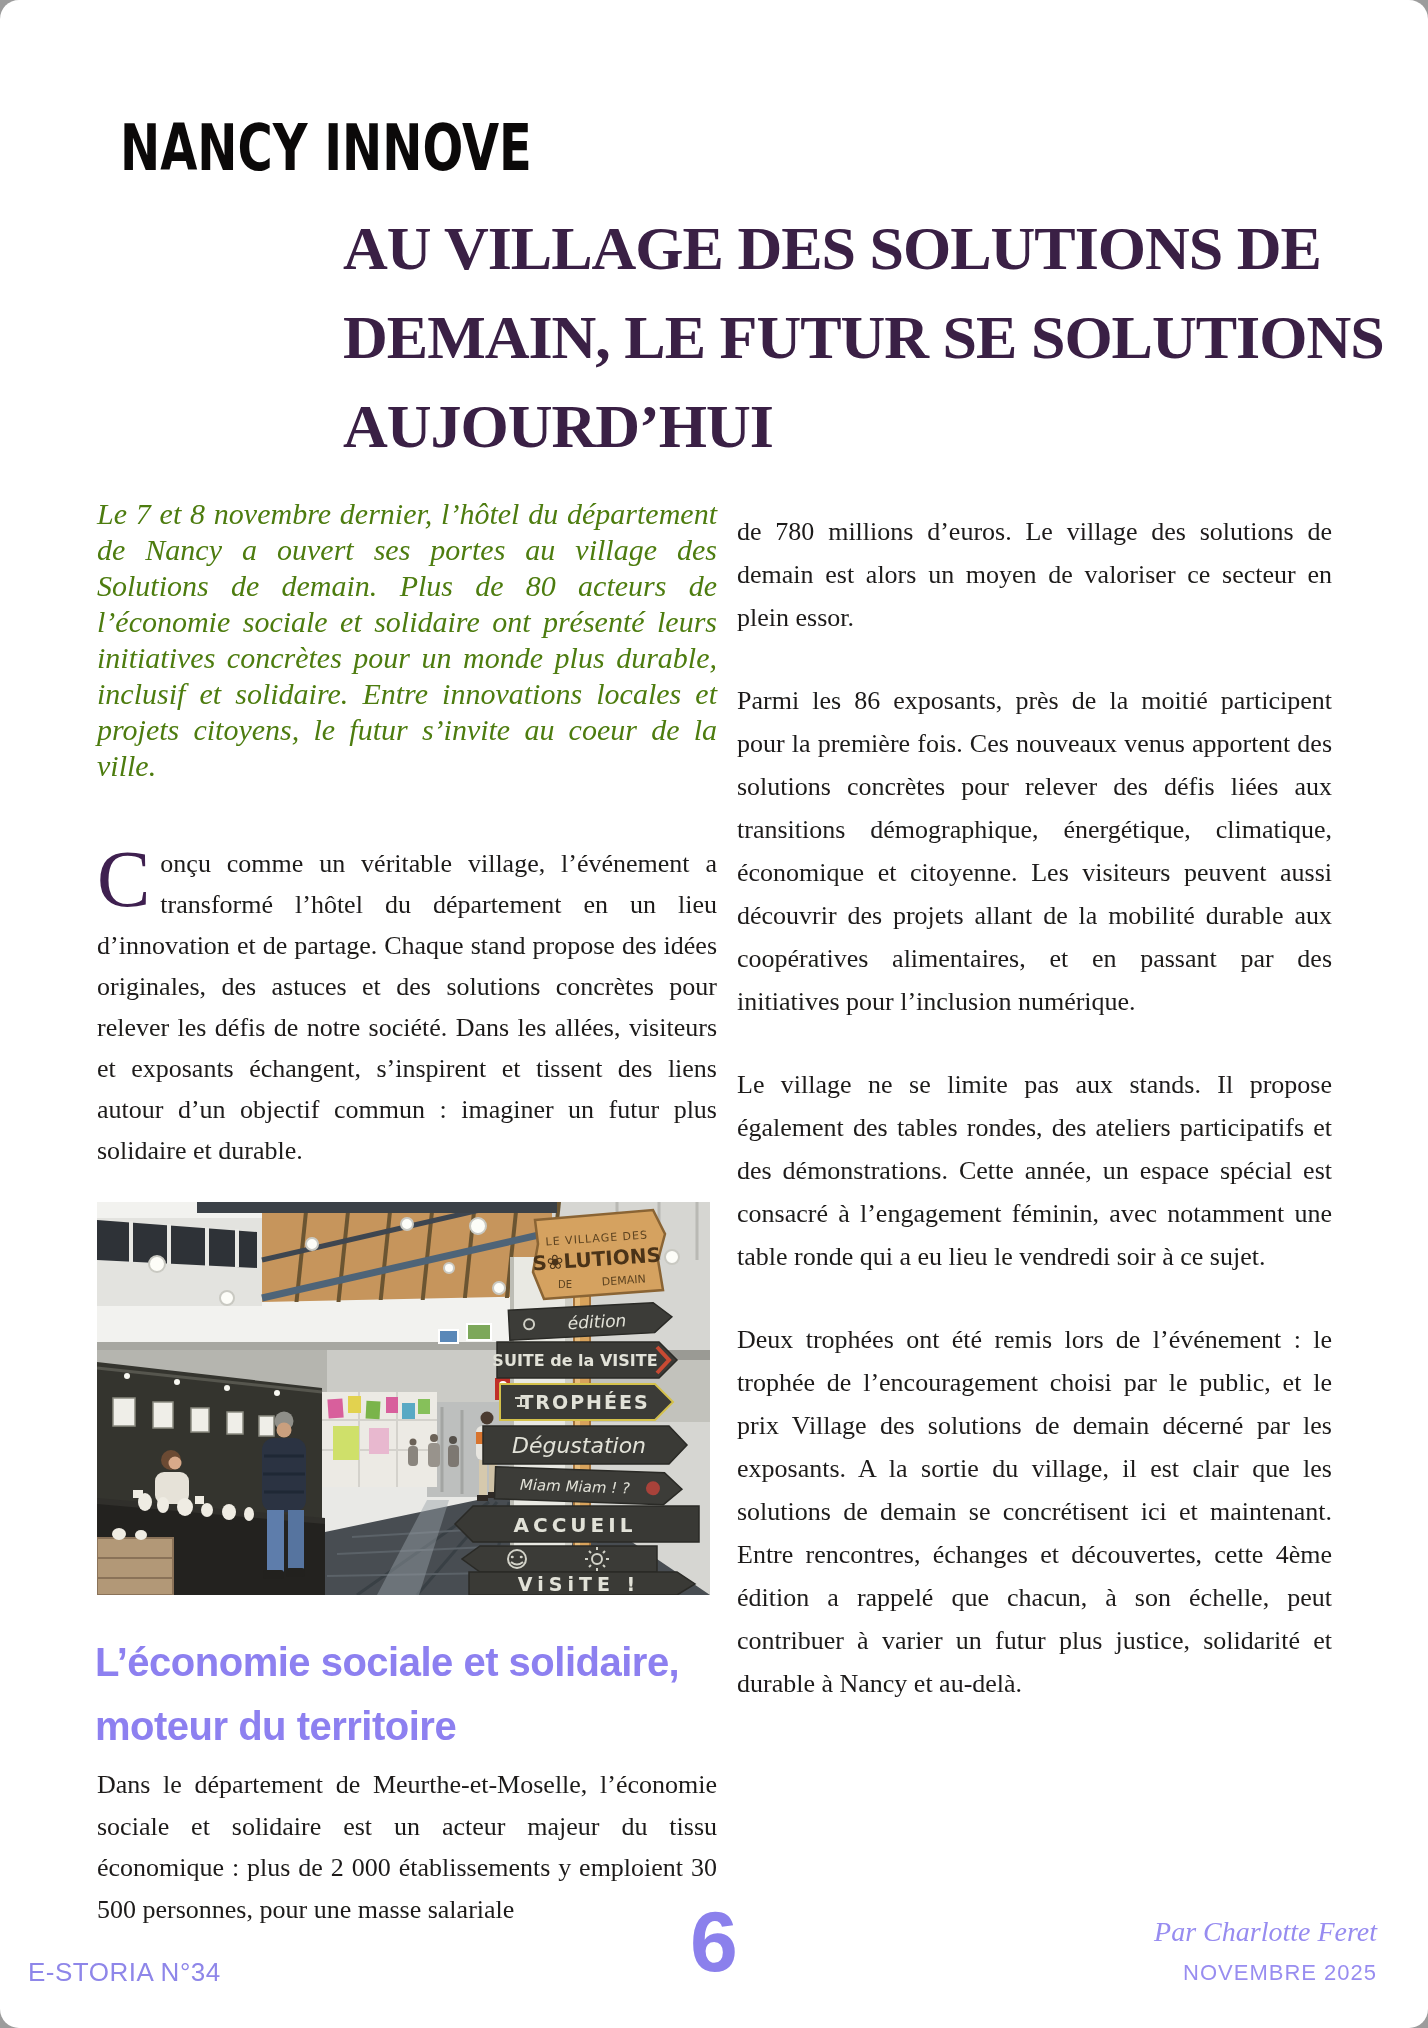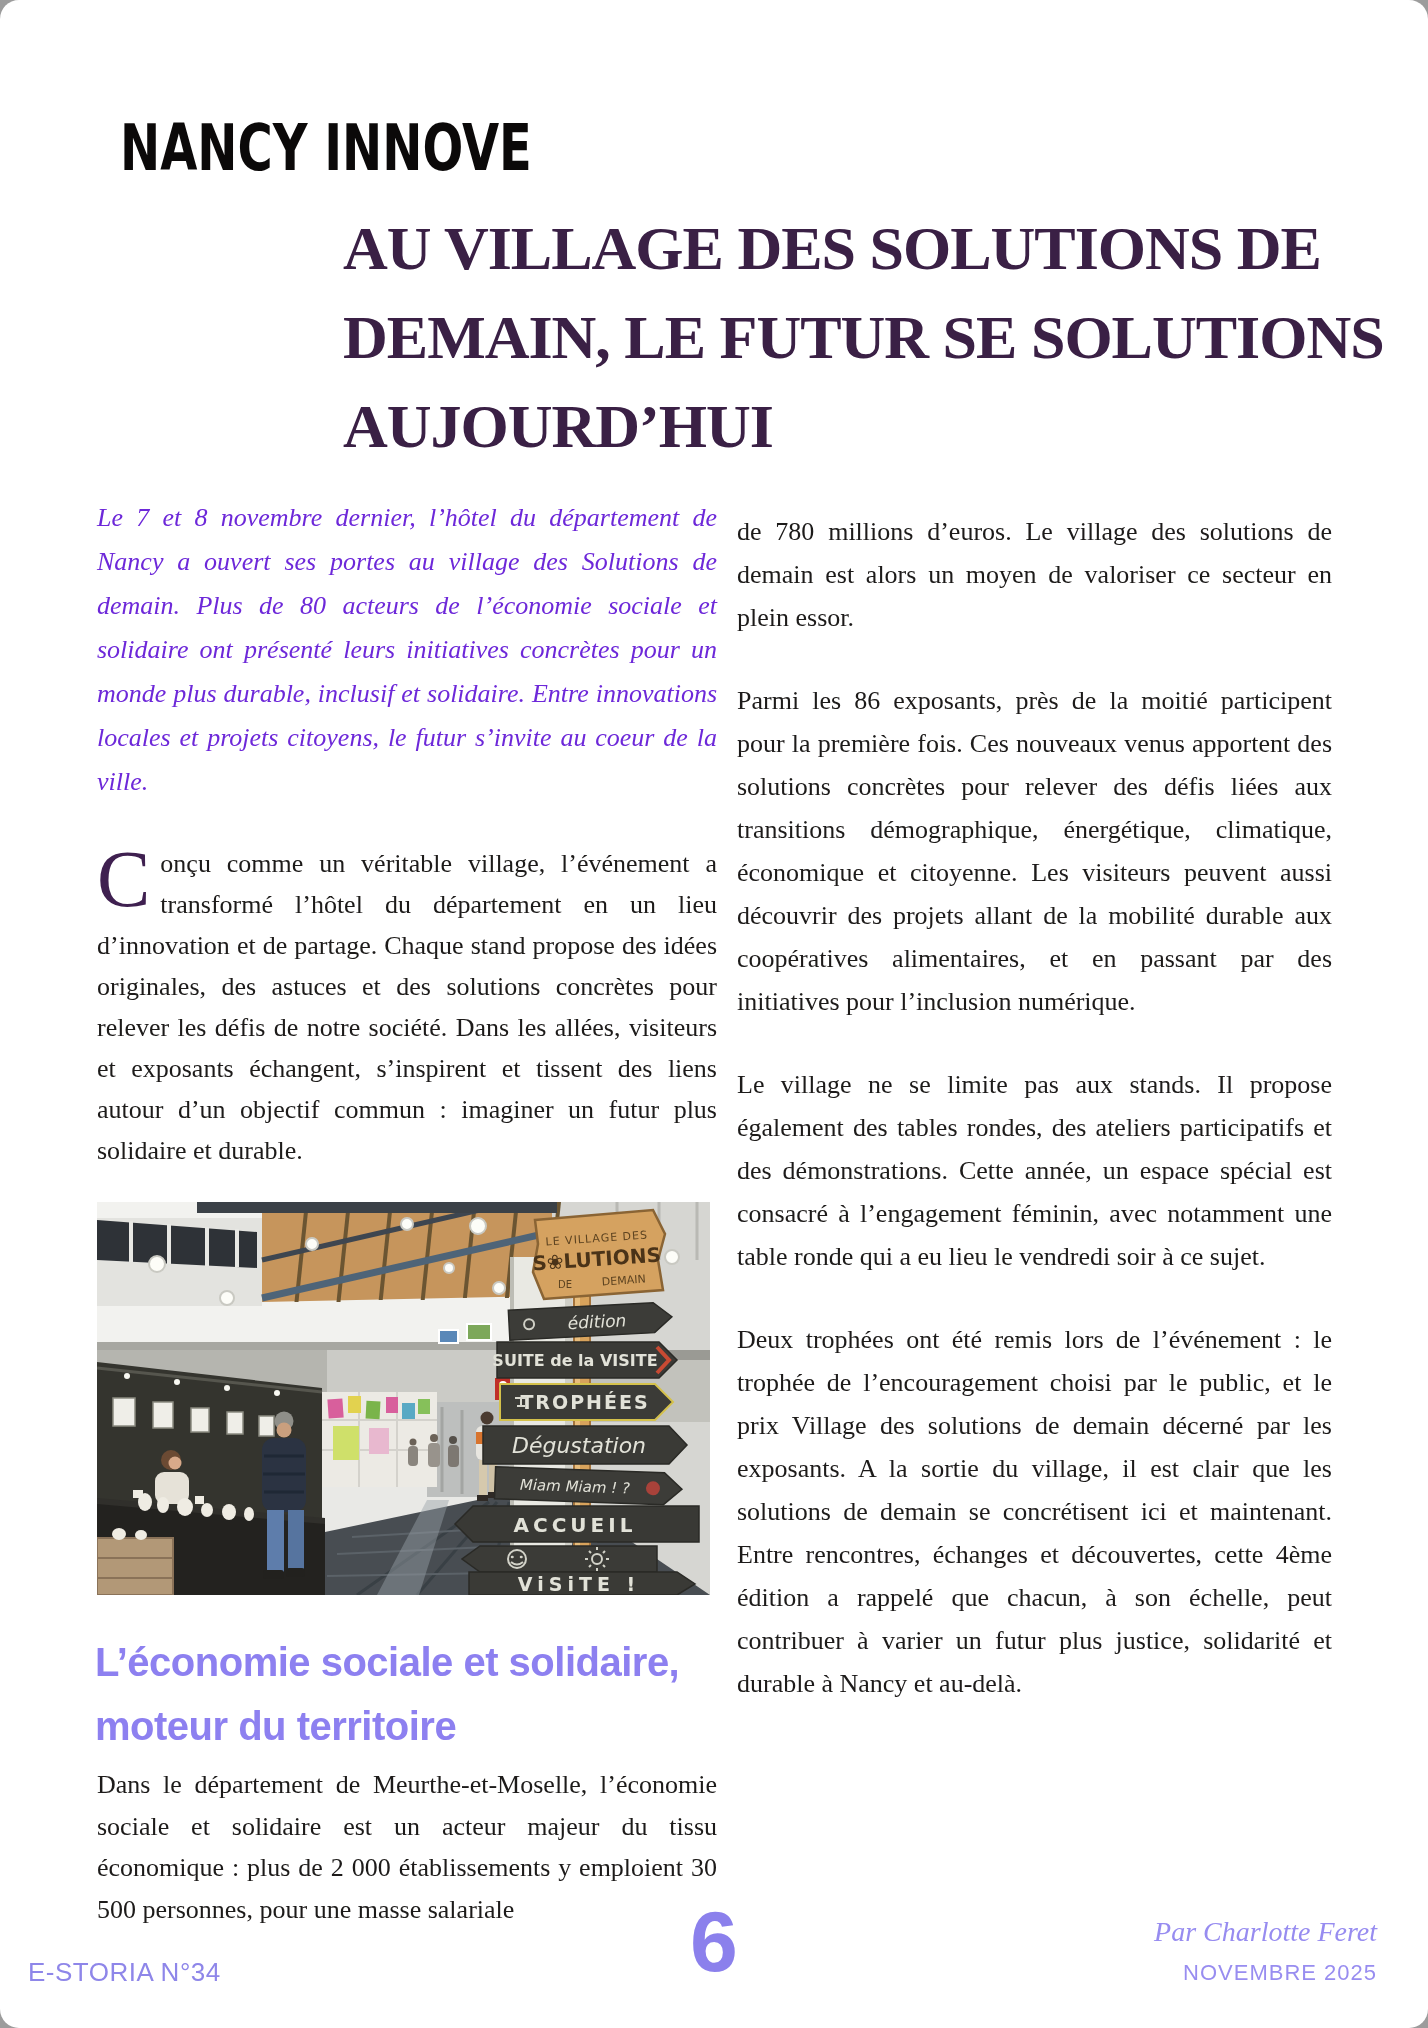--- a/index.html
+++ b/index.html
@@ -14,21 +14,21 @@
     font-family:"DejaVu Sans",sans-serif;font-weight:900;font-size:64px;line-height:1;
     color:#0b0909;letter-spacing:0px;transform:scaleX(0.75);transform-origin:0 0;white-space:nowrap;
   }
   .subtitle{
     left:343px;top:204px;width:1030px;
     font-family:"Liberation Serif",serif;font-weight:bold;font-size:62px;line-height:89px;
     color:#3a2045;letter-spacing:-1px;white-space:nowrap;
   }
   .intro{
     left:97px;top:496px;width:620px;
-    font-style:italic;font-size:26px;line-height:44px;text-align:justify;color:#6d28d9;
+    font-style:italic;font-size:30px;line-height:36px;text-align:justify;color:#4d7c0f;
   }
   .bodytext{font-size:26px;line-height:41px;text-align:justify;color:#1d1b1a;}
   .p1{left:97px;top:843px;width:620px;}
   .dropcap{
     float:left;font-size:80px;line-height:64px;padding:4px 10px 0 0;
     color:#3f2050;font-weight:500;
   }
   .photo{left:97px;top:1202px;width:613px;height:393px;}
   .photo svg{display:block;}
   .section-heading{

